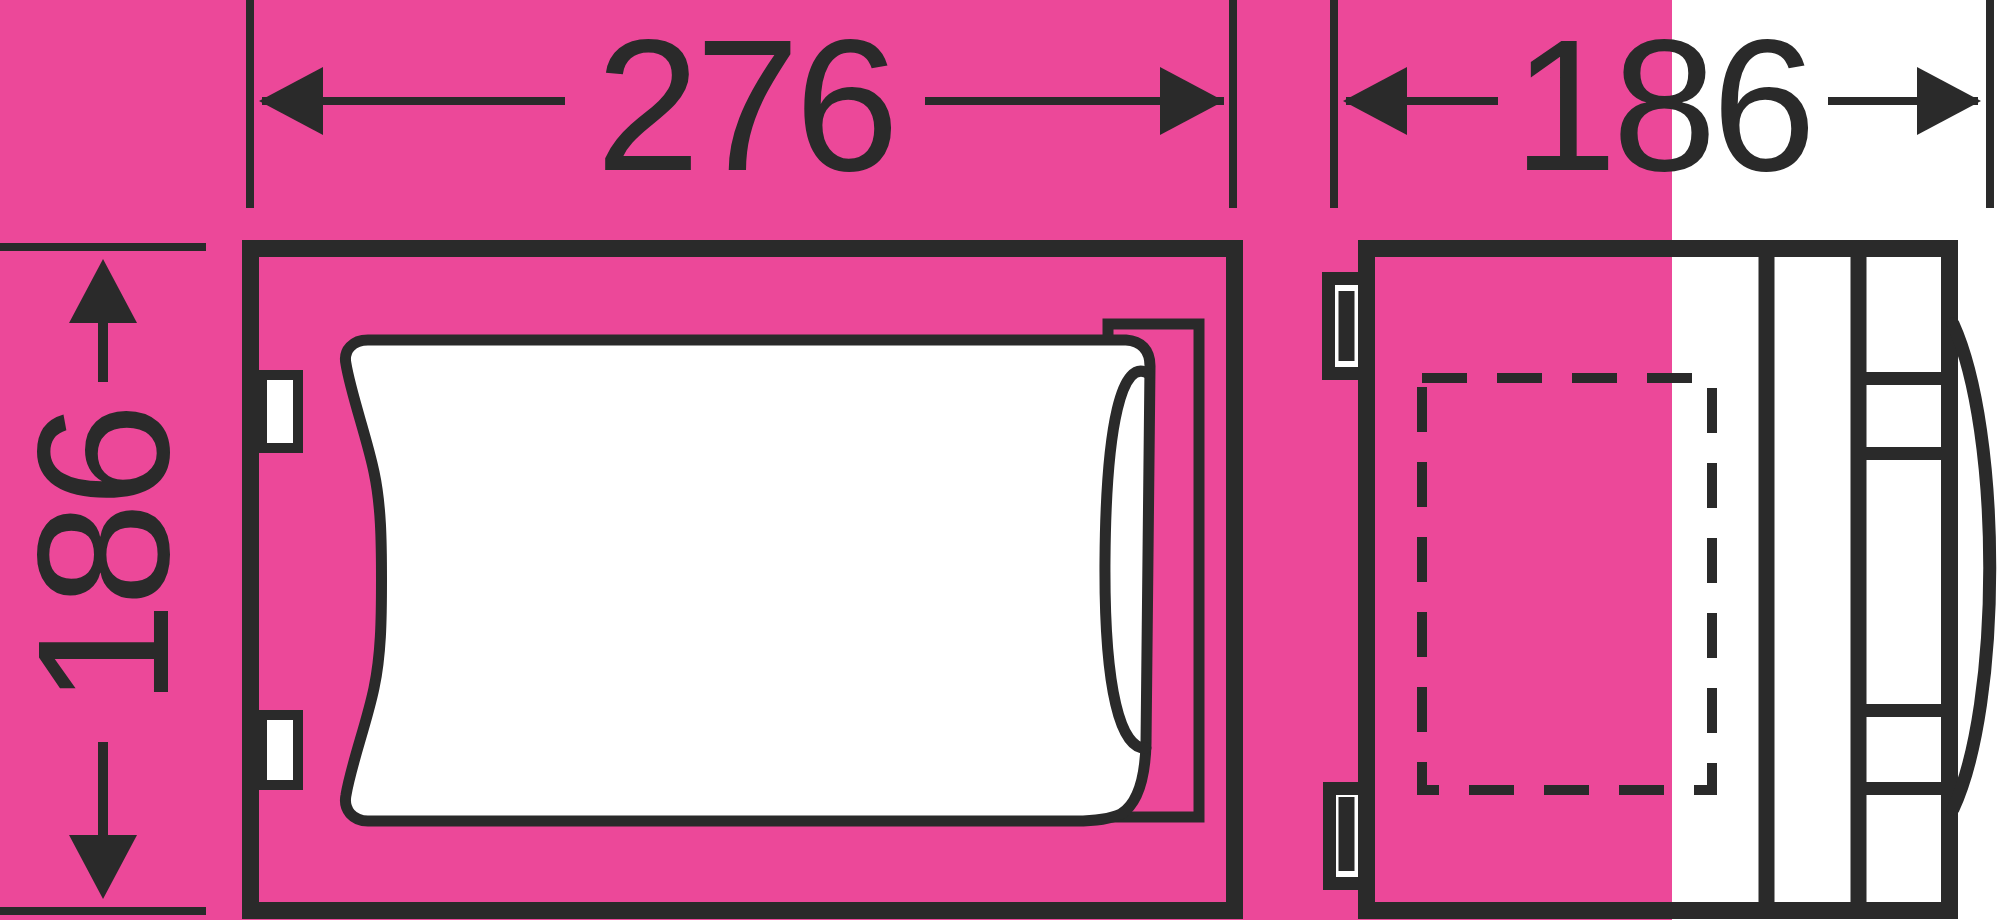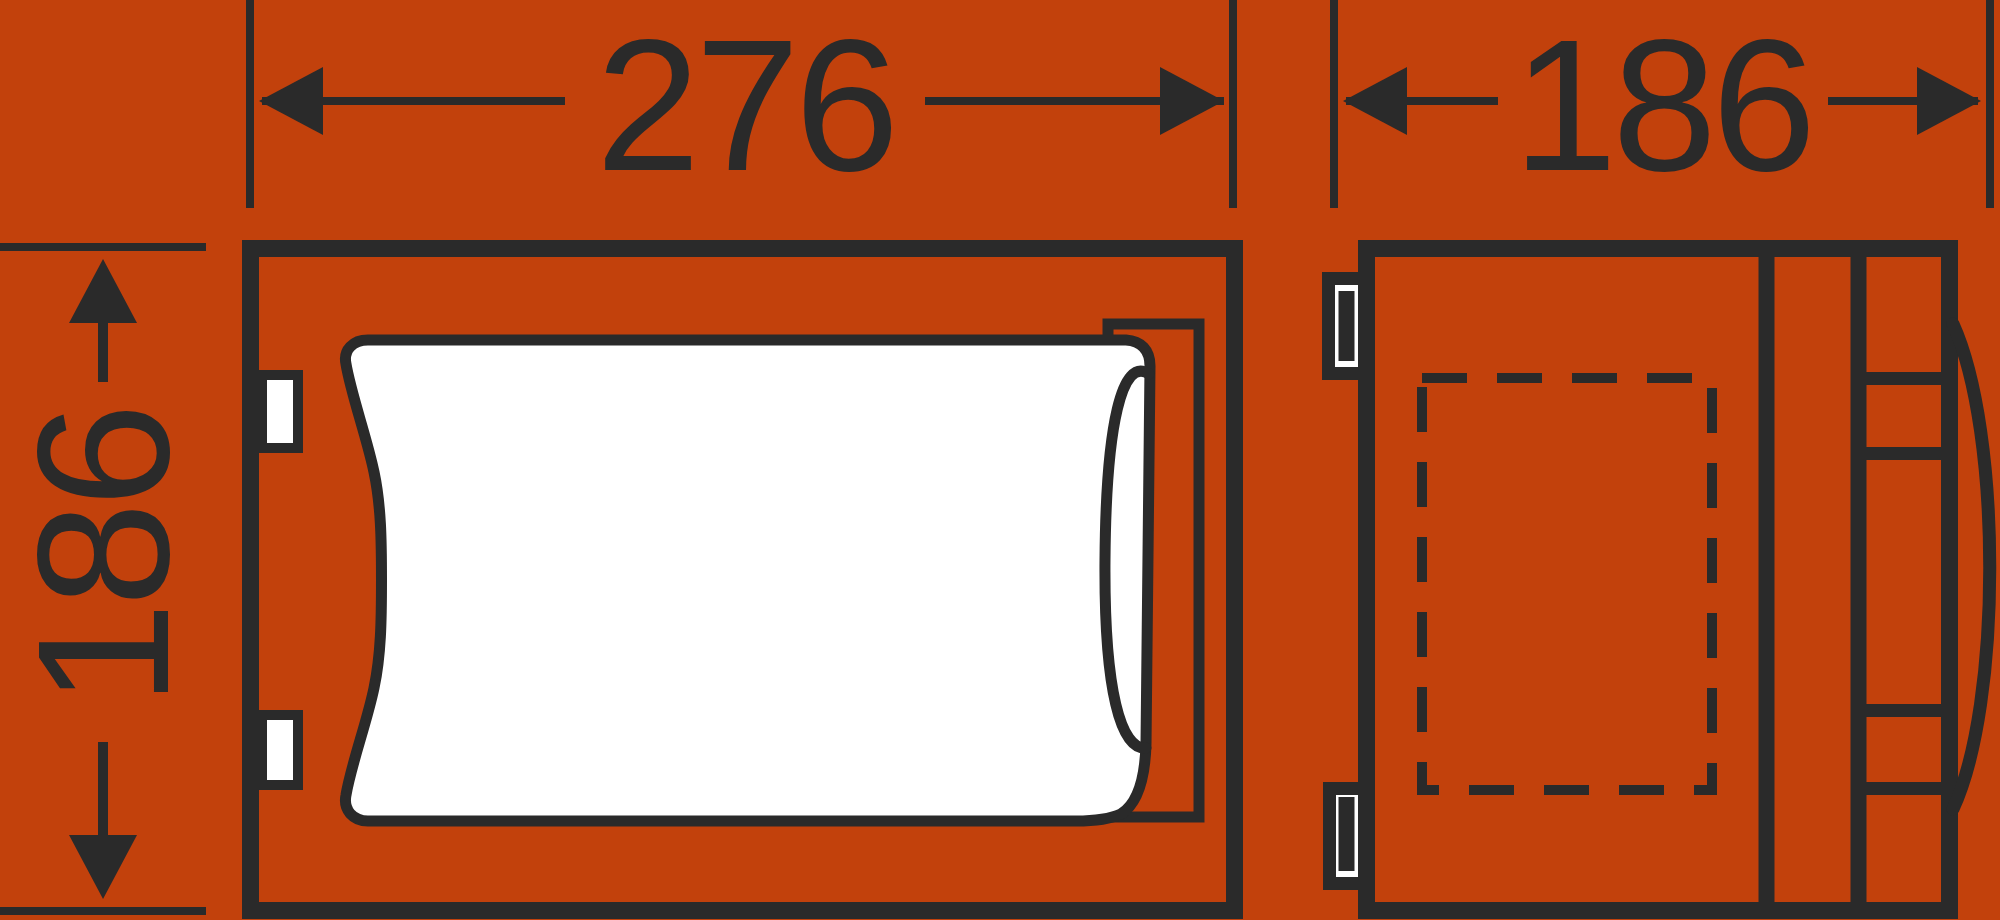--- a/index.html
+++ b/index.html
@@ -6,23 +6,23 @@
     margin: 0;
     padding: 0;
     background: #ffffff;
     width: 2000px;
     height: 920px;
     overflow: hidden;
     font-family: "Liberation Sans", sans-serif;
   }
   .drawing-stage {
     position: relative;
-    width: 2000px;
+    width: 1672px;
     height: 920px;
-    background: #c2410c;
+    background: #ec4899;
   }
   svg {
     display: block;
     width: 2000px;
     height: 920px;
   }
   .ink-stroke {
     fill: none;
     stroke: #2a2a2a;
   }

